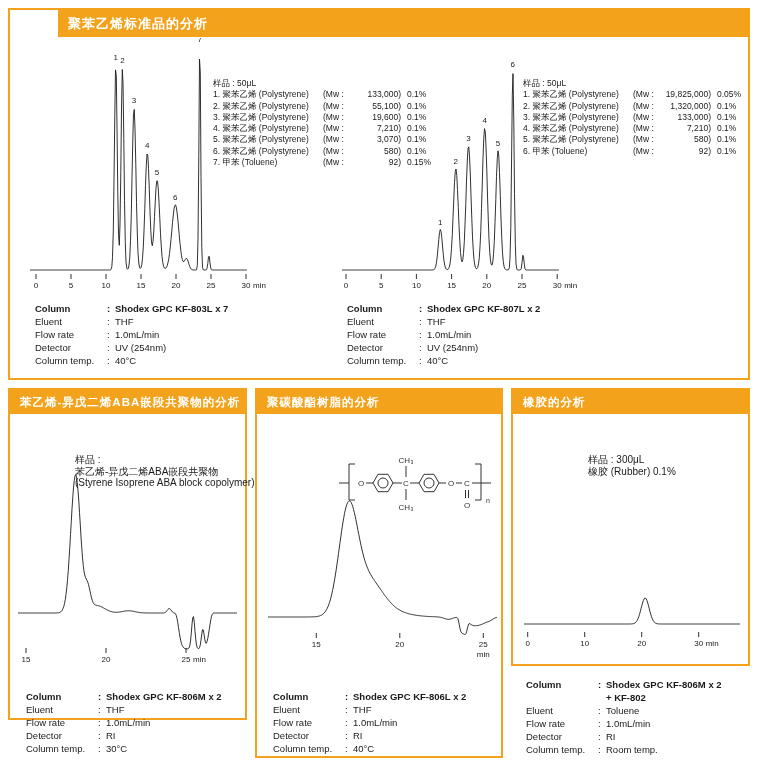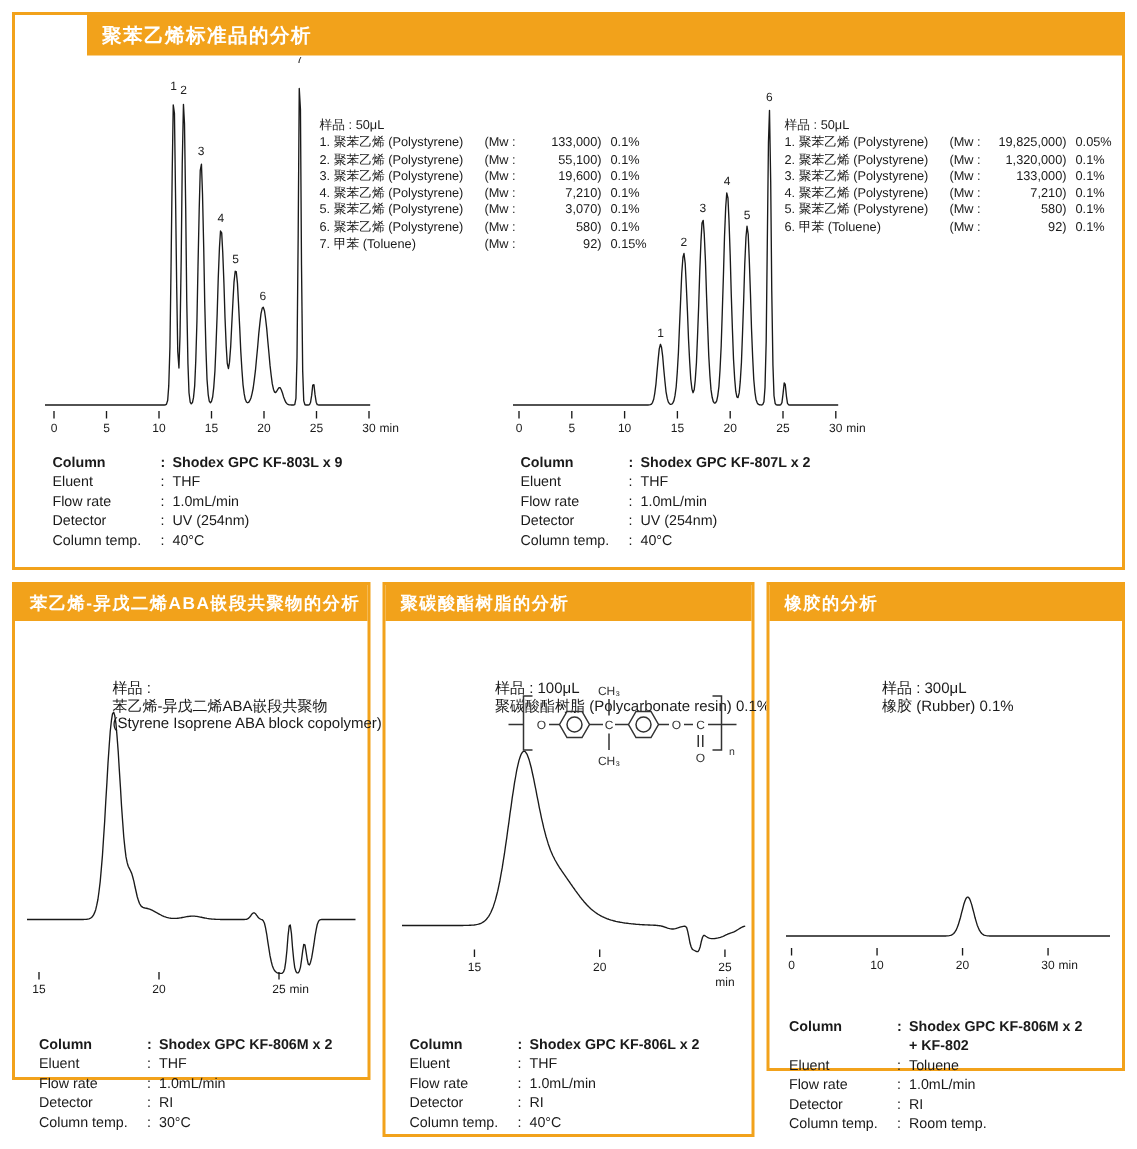--- a/index.html
+++ b/index.html
@@ -176,21 +176,21 @@
         <div class="mwl">(Mw :</div>
         <div class="mwv">92)</div>
         <div class="pct">0.1%</div>
       </div>
     </div>
 
   <div id="conds-tl" class="conds" style="left:35px;top:302px;">
       <div class="cond-row bold">
         <div class="lbl">Column</div>
         <div class="col">:</div>
-        <div class="val">Shodex GPC KF-803L x 9</div>
+        <div class="val">Shodex GPC KF-803L x 7</div>
       </div>
       <div class="cond-row">
         <div class="lbl">Eluent</div>
         <div class="col">:</div>
         <div class="val">THF</div>
       </div>
       <div class="cond-row">
         <div class="lbl">Flow rate</div>
         <div class="col">:</div>
         <div class="val">1.0mL/min</div>
@@ -280,24 +280,20 @@
         <div class="col">:</div>
         <div class="val">30°C</div>
       </div>
     </div>
 
   <div class="panel" style="left:255px;top:388px;width:248px;height:370px;">
     <div class="panel-header small">
       <span>聚碳酸酯树脂的分析</span>
     </div>
   </div>
-  <div id="sb2" class="sampleblock" style="left:330px;top:426px;">
-      <div class="sample-line">样品 : 100μL</div>
-      <div class="sample-line">聚碳酸酯树脂 (Polycarbonate resin)  0.1%</div>
-    </div>
 
   <svg class="structure" style="left:333px;top:450px;" width="164" height="64" viewBox="0 0 164 64">
     <g stroke="#333" stroke-width="1" fill="none">
       <line x1="6" y1="33" x2="16" y2="33"></line>
       <polyline points="22,14 16,14 16,50 22,50"></polyline>
       <line x1="33" y1="33" x2="40" y2="33"></line>
       <polygon points="40,33 45,24.3 55,24.3 60,33 55,41.7 45,41.7"></polygon>
       <circle cx="50" cy="33" r="5"></circle>
       <line x1="60" y1="33" x2="69" y2="33"></line>
       <line x1="73" y1="16" x2="73" y2="27"></line>
@@ -356,21 +352,21 @@
         <div class="col">:</div>
         <div class="val">RI</div>
       </div>
       <div class="cond-row">
         <div class="lbl">Column temp.</div>
         <div class="col">:</div>
         <div class="val">40°C</div>
       </div>
     </div>
 
-  <div class="panel" style="left:511px;top:388px;width:239px;height:326px;">
+  <div class="panel" style="left:511px;top:388px;width:239px;height:278px;">
     <div class="panel-header small">
       <span>橡胶的分析</span>
     </div>
   </div>
   <div id="sb3" class="sampleblock" style="left:588px;top:426px;">
       <div class="sample-line">样品 : 300μL</div>
       <div class="sample-line">橡胶 (Rubber)  0.1%</div>
     </div>
   <svg id="c5" class="chart" style="left:518px;top:555px;" width="228" height="105">
       <path d="M6.0 69.00L6.8 69.00L7.5 69.00L8.3 69.00L9.0 69.00L9.8 69.00L10.5 69.00L11.3 69.00L12.0 69.00L12.8 69.00L13.5 69.00L14.3 69.00L15.0 69.00L15.8 69.00L16.5 69.00L17.3 69.00L18.0 69.00L18.8 69.00L19.5 69.00L20.3 69.00L21.0 69.00L21.8 69.00L22.5 69.00L23.3 69.00L24.0 69.00L24.8 69.00L25.5 69.00L26.3 69.00L27.0 69.00L27.8 69.00L28.5 69.00L29.3 69.00L30.0 69.00L30.8 69.00L31.5 69.00L32.3 69.00L33.0 69.00L33.8 69.00L34.5 69.00L35.3 69.00L36.0 69.00L36.8 69.00L37.5 69.00L38.3 69.00L39.0 69.00L39.8 69.00L40.5 69.00L41.3 69.00L42.0 69.00L42.8 69.00L43.5 69.00L44.3 69.00L45.0 69.00L45.8 69.00L46.5 69.00L47.3 69.00L48.0 69.00L48.8 69.00L49.5 69.00L50.3 69.00L51.0 69.00L51.8 69.00L52.5 69.00L53.3 69.00L54.0 69.00L54.8 69.00L55.5 69.00L56.3 69.00L57.0 69.00L57.8 69.00L58.5 69.00L59.3 69.00L60.0 69.00L60.8 69.00L61.5 69.00L62.3 69.00L63.0 69.00L63.8 69.00L64.5 69.00L65.3 69.00L66.0 69.00L66.8 69.00L67.5 69.00L68.3 69.00L69.0 69.00L69.8 69.00L70.5 69.00L71.3 69.00L72.0 69.00L72.8 69.00L73.5 69.00L74.3 69.00L75.0 69.00L75.8 69.00L76.5 69.00L77.3 69.00L78.0 69.00L78.8 69.00L79.5 69.00L80.3 69.00L81.0 69.00L81.8 69.00L82.5 69.00L83.3 69.00L84.0 69.00L84.8 69.00L85.5 69.00L86.3 69.00L87.0 69.00L87.8 69.00L88.5 69.00L89.3 69.00L90.0 69.00L90.8 69.00L91.5 69.00L92.3 69.00L93.0 69.00L93.8 69.00L94.5 69.00L95.3 69.00L96.0 69.00L96.8 69.00L97.5 69.00L98.3 69.00L99.0 69.00L99.8 69.00L100.5 69.00L101.3 69.00L102.0 69.00L102.8 69.00L103.5 69.00L104.3 69.00L105.0 69.00L105.8 69.00L106.5 69.00L107.3 69.00L108.0 69.00L108.8 69.00L109.5 69.00L110.3 69.00L111.0 68.99L111.8 68.98L112.5 68.97L113.3 68.94L114.0 68.88L114.8 68.79L115.5 68.63L116.3 68.36L117.0 67.96L117.8 67.35L118.5 66.48L119.3 65.28L120.0 63.71L120.8 61.73L121.5 59.36L122.3 56.66L123.0 53.74L123.8 50.80L124.5 48.04L125.3 45.70L126.0 44.00L126.8 43.11L127.5 43.12L128.3 44.02L129.0 45.73L129.8 48.08L130.5 50.84L131.3 53.78L132.0 56.69L132.8 59.39L133.5 61.76L134.3 63.73L135.0 65.30L135.8 66.49L136.5 67.36L137.3 67.96L138.0 68.37L138.8 68.63L139.5 68.79L140.3 68.88L141.0 68.94L141.8 68.97L142.5 68.98L143.3 68.99L144.0 69.00L144.8 69.00L145.5 69.00L146.3 69.00L147.0 69.00L147.8 69.00L148.5 69.00L149.3 69.00L150.0 69.00L150.8 69.00L151.5 69.00L152.3 69.00L153.0 69.00L153.8 69.00L154.5 69.00L155.3 69.00L156.0 69.00L156.8 69.00L157.5 69.00L158.3 69.00L159.0 69.00L159.8 69.00L160.5 69.00L161.3 69.00L162.0 69.00L162.8 69.00L163.5 69.00L164.3 69.00L165.0 69.00L165.8 69.00L166.5 69.00L167.3 69.00L168.0 69.00L168.8 69.00L169.5 69.00L170.3 69.00L171.0 69.00L171.8 69.00L172.5 69.00L173.3 69.00L174.0 69.00L174.8 69.00L175.5 69.00L176.3 69.00L177.0 69.00L177.8 69.00L178.5 69.00L179.3 69.00L180.0 69.00L180.8 69.00L181.5 69.00L182.3 69.00L183.0 69.00L183.8 69.00L184.5 69.00L185.3 69.00L186.0 69.00L186.8 69.00L187.5 69.00L188.3 69.00L189.0 69.00L189.8 69.00L190.5 69.00L191.3 69.00L192.0 69.00L192.8 69.00L193.5 69.00L194.3 69.00L195.0 69.00L195.8 69.00L196.5 69.00L197.3 69.00L198.0 69.00L198.8 69.00L199.5 69.00L200.3 69.00L201.0 69.00L201.8 69.00L202.5 69.00L203.3 69.00L204.0 69.00L204.8 69.00L205.5 69.00L206.3 69.00L207.0 69.00L207.8 69.00L208.5 69.00L209.3 69.00L210.0 69.00L210.8 69.00L211.5 69.00L212.3 69.00L213.0 69.00L213.8 69.00L214.5 69.00L215.3 69.00L216.0 69.00L216.8 69.00L217.5 69.00L218.3 69.00L219.0 69.00L219.8 69.00L220.5 69.00L221.3 69.00L222.0 69.00" fill="none" stroke="#1a1a1a" stroke-width="0.9" stroke-linejoin="round"></path>

